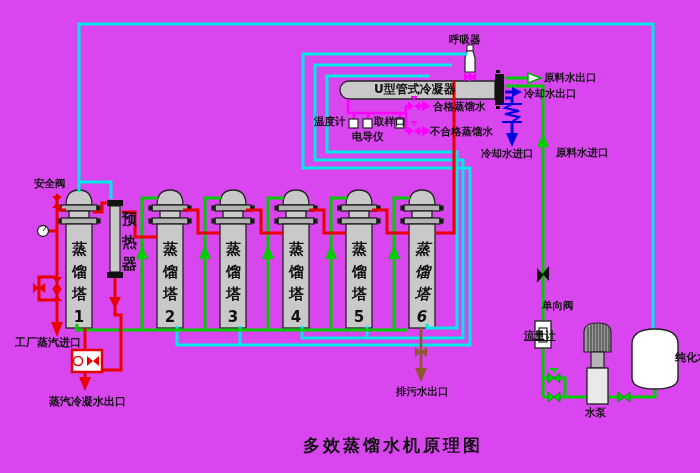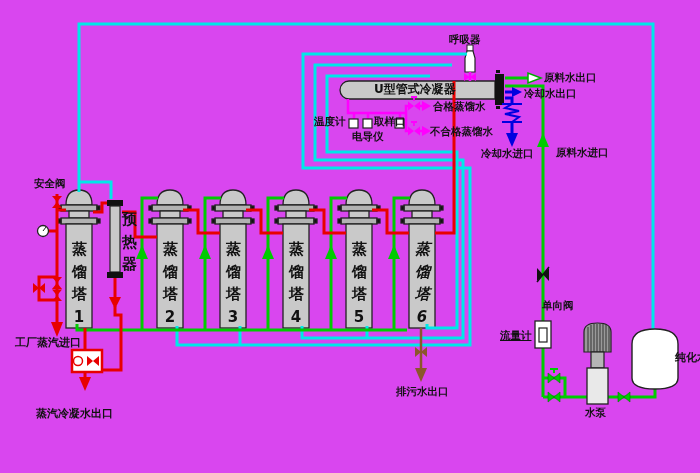--- a/index.html
+++ b/index.html
@@ -256,30 +256,31 @@
   <div class="lbl" style="left:433px;top:101px;">合格蒸馏水</div>
   <div class="lbl" style="left:430px;top:126px;">不合格蒸馏水</div>
 
   <div class="lbl" style="left:544px;top:72px;">原料水出口</div>
   <div class="lbl" style="left:524px;top:88px;">冷却水出口</div>
   <div class="lbl" style="left:481px;top:148px;">冷却水进口</div>
   <div class="lbl" style="left:556px;top:147px;">原料水进口</div>
 
   <div class="lbl" style="left:34px;top:178px;">安全阀</div>
   <div class="lbl small" style="left:15px;top:337px;">工厂蒸汽进口</div>
-  <div class="lbl small" style="left:36px;top:396px;margin-top:12px;">蒸汽冷凝水出口</div>
+  <div class="lbl small" style="left:49px;top:396px;">蒸汽冷凝水出口</div>
   <div class="vlbl" style="left:122px;top:208px;">预热器</div>
 
   <div class="vlbl" style="left:72px;top:238px;">蒸馏塔1</div>
   <div class="vlbl" style="left:163px;top:238px;">蒸馏塔2</div>
   <div class="vlbl" style="left:226px;top:238px;">蒸馏塔3</div>
   <div class="vlbl" style="left:289px;top:238px;">蒸馏塔4</div>
   <div class="vlbl" style="left:352px;top:238px;">蒸馏塔5</div>
   <div class="vlbl" style="left:415px;top:238px;font-style:italic;">蒸馏塔6</div>
 
   <div class="lbl" style="left:396px;top:386px;">排污水出口</div>
 
   <div class="lbl" style="left:542px;top:268px;margin-top:32px;">单向阀</div>
-  <div class="lbl" style="left:500px;top:330px;text-decoration:underline;">流量计</div>
+  <div class="lbl" style="left:524px;top:330px;text-decoration:underline;">流量计</div>
   <div class="lbl" style="left:585px;top:407px;">水泵</div>
   <div class="lbl small" style="left:635px;top:352px;padding-left:40px;">纯化水罐</div>
 
+  <div class="title" style="left:303px;top:434px;">多效蒸馏水机原理图</div>
 </div>
 
 </body></html>

